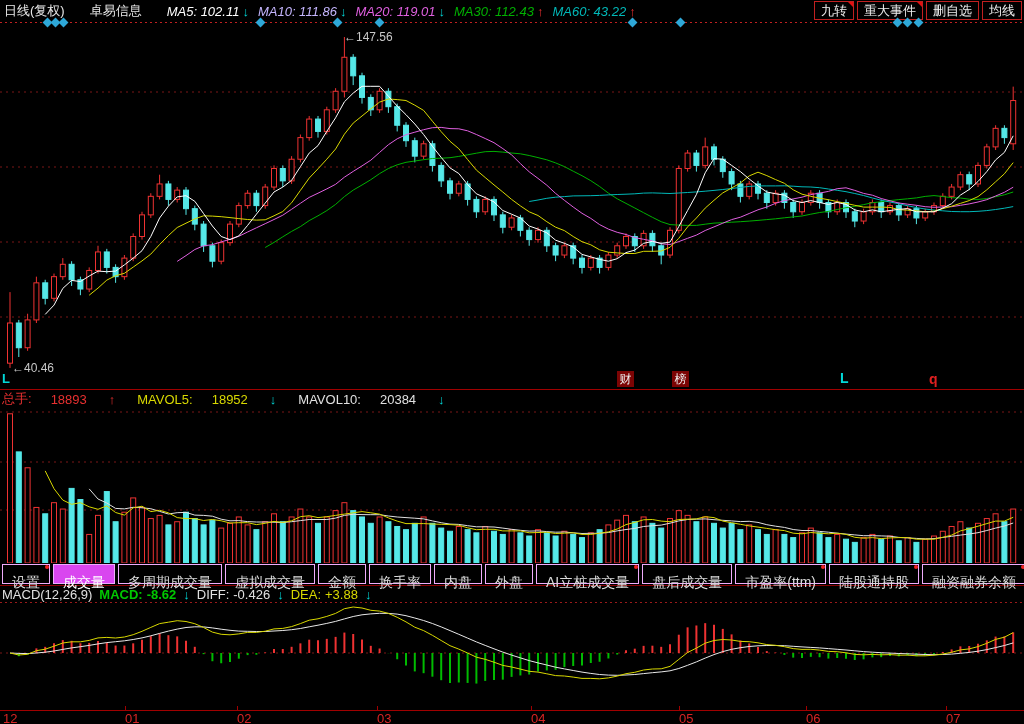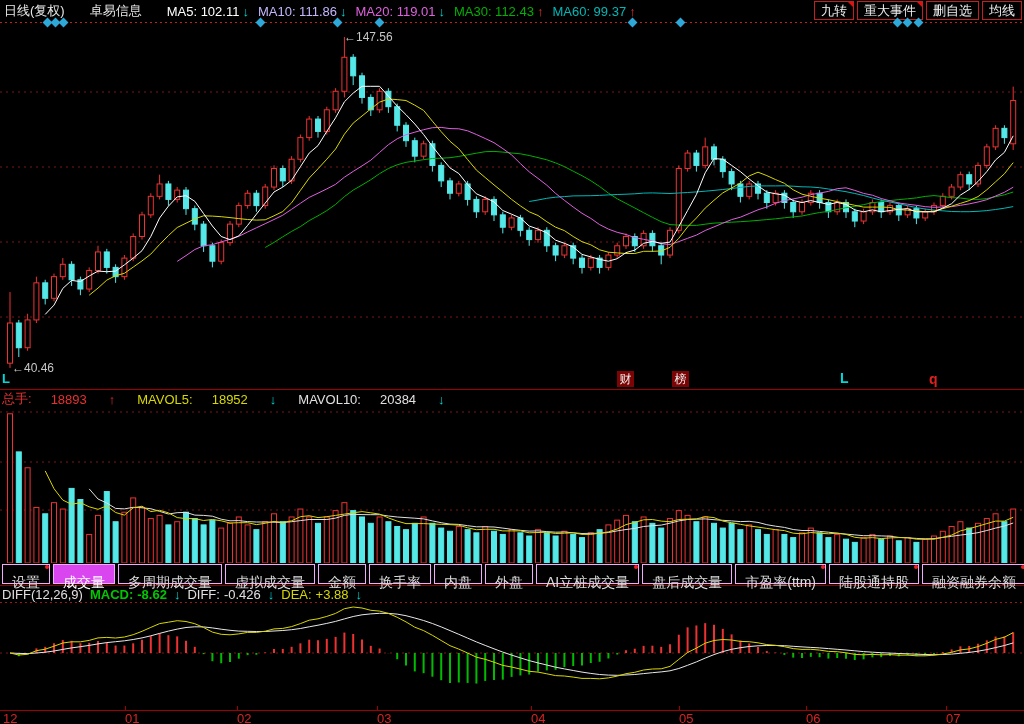--- a/index.html
+++ b/index.html
@@ -51,39 +51,39 @@
   .axis .tick { position:absolute; top:-5px; width:1px; height:5px; background:#a00000; }
 </style>
 </head>
 <body>
 
 <div id="app">
 
   <div class="hdr">
     <span class="w">日线(复权)</span>
     <span class="w">卓易信息</span>
-    <span id="ma-values" style="display: inline-flex; gap: 9px;">
+    <span id="ma-values" style="display: inline-flex; gap: 9px; font-style: italic;">
         <span class="ma-item">
           <span style="color: rgb(255, 255, 255);">MA5: 102.11</span>
           <span class="arr-dn">↓</span>
         </span>
         <span class="ma-item">
           <span style="color: #c4b5fd;">MA10: 111.86</span>
           <span class="arr-dn">↓</span>
         </span>
         <span class="ma-item">
           <span style="color: rgb(224, 96, 224);">MA20: 119.01</span>
           <span class="arr-dn">↓</span>
         </span>
         <span class="ma-item">
           <span style="color: rgb(0, 176, 0);">MA30: 112.43</span>
           <span class="arr-up">↑</span>
         </span>
         <span class="ma-item">
-          <span style="color: rgb(0, 184, 184);">MA60: 99.37</span>
+          <span style="color: rgb(0, 184, 184);">MA60: 43.22</span>
           <span class="arr-up">↑</span>
         </span>
       </span>
   </div>
   <div class="btns" id="hdr-btns">
       <div class="btn">九转<span class="corner"></span></div>
       <div class="btn">重大事件<span class="corner"></span></div>
       <div class="btn">删自选</div>
       <div class="btn">均线</div>
     </div>
@@ -501,21 +501,21 @@
       <div class="tab">内盘</div>
       <div class="tab">外盘</div>
       <div class="tab">AI立桩成交量<span class="dot"></span></div>
       <div class="tab">盘后成交量</div>
       <div class="tab">市盈率(ttm)<span class="dot"></span></div>
       <div class="tab">陆股通持股<span class="dot"></span></div>
       <div class="tab">融资融券余额<span class="dot"></span></div>
     </div>
 
   <div class="macdhdr">
-    <span class="wht">DIFF(12,26,9)</span>
+    <span class="wht">MACD(12,26,9)</span>
     <span class="grn">MACD:</span>
     <span class="grn" style="margin-left:-3px">-8.62</span>
     <span class="arr-dn">↓</span>
     <span class="wht">DIFF:</span>
     <span class="wht" style="margin-left:-3px">-0.426</span>
     <span class="arr-dn">↓</span>
     <span class="yel">DEA:</span>
     <span class="yel" style="margin-left:-3px">+3.88</span>
     <span class="arr-dn">↓</span>
   </div>

